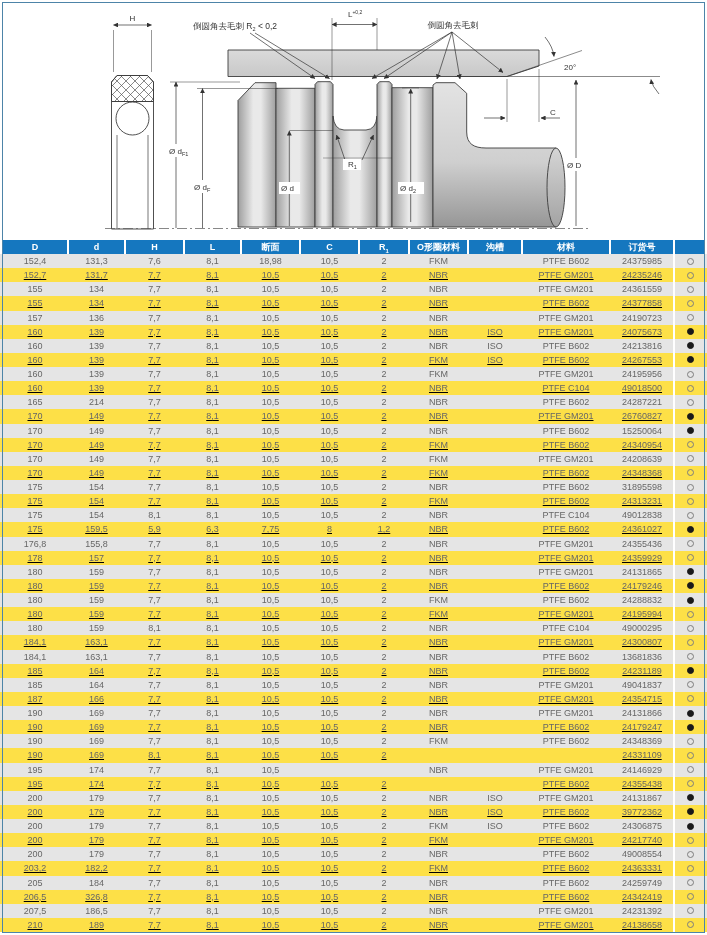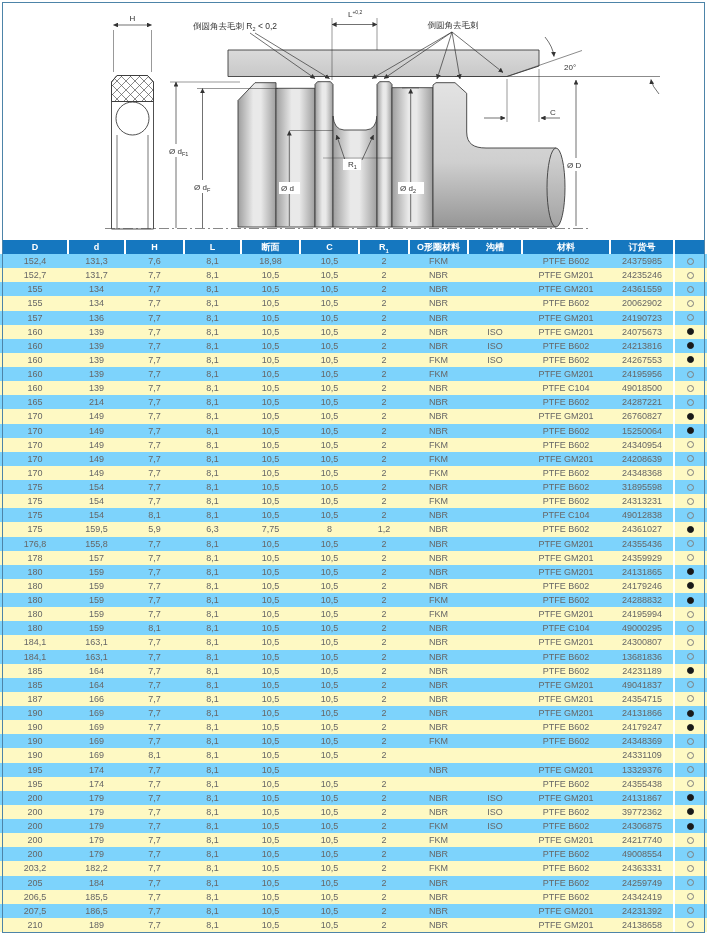--- a/index.html
+++ b/index.html
@@ -15,22 +15,22 @@
     display:grid;
     grid-template-columns:64px 55px 57px 55px 57px 57px 48px 57px 52px 86px 62px 30px;
     column-gap:2px; padding-left:3px;
   }
   .thead { height:14px; }
   .hcell {
     background:#1577bf; color:#ffffff; font-size:9px; font-weight:bold;
     text-align:center; line-height:14px; white-space:nowrap; overflow:hidden;
   }
   .sub { font-size:6px; vertical-align:sub; }
-  .trow { height:14.13px; background:#7dd3fc; }
-  .trow.alt { background:#fef9c3; }
+  .trow { height:14.13px; background:#e5e5e5; }
+  .trow.alt { background:#fde047;text-decoration:underline; }
   .cell {
     font-size:9px; color:#666666; text-align:center; line-height:14.13px; white-space:nowrap;
   }
   .c11 { margin-left:-2px; border-left:2px solid #ffffff; display:flex; align-items:center; justify-content:center; }
   .dot { display:inline-block; width:7px; height:7px; border-radius:50%; }
   .dot.open { border:1.2px solid #7e7e7e; background:transparent; }
   .dot.filled { background:#1a1a1a; border:1.2px solid #1a1a1a; }
   svg text { font-family:"Liberation Sans","DejaVu Sans",sans-serif; fill:#333; }
 </style>
 </head>
@@ -227,21 +227,21 @@
           <div class="cell">155</div>
           <div class="cell">134</div>
           <div class="cell">7,7</div>
           <div class="cell">8,1</div>
           <div class="cell">10,5</div>
           <div class="cell">10,5</div>
           <div class="cell">2</div>
           <div class="cell">NBR</div>
           <div class="cell"></div>
           <div class="cell">PTFE B602</div>
-          <div class="cell">20062902</div>
+          <div class="cell">24377858</div>
           <div class="cell c11">
             <span class="dot open"></span>
           </div>
         </div>
         <div class="trow">
           <div class="cell">157</div>
           <div class="cell">136</div>
           <div class="cell">7,7</div>
           <div class="cell">8,1</div>
           <div class="cell">10,5</div>
@@ -755,21 +755,21 @@
           <div class="cell">195</div>
           <div class="cell">174</div>
           <div class="cell">7,7</div>
           <div class="cell">8,1</div>
           <div class="cell">10,5</div>
           <div class="cell"></div>
           <div class="cell"></div>
           <div class="cell">NBR</div>
           <div class="cell"></div>
           <div class="cell">PTFE GM201</div>
-          <div class="cell">13329376</div>
+          <div class="cell">24146929</div>
           <div class="cell c11">
             <span class="dot open"></span>
           </div>
         </div>
         <div class="trow alt">
           <div class="cell">195</div>
           <div class="cell">174</div>
           <div class="cell">7,7</div>
           <div class="cell">8,1</div>
           <div class="cell">10,5</div>
@@ -890,21 +890,21 @@
           <div class="cell">NBR</div>
           <div class="cell"></div>
           <div class="cell">PTFE B602</div>
           <div class="cell">24259749</div>
           <div class="cell c11">
             <span class="dot open"></span>
           </div>
         </div>
         <div class="trow alt">
           <div class="cell">206,5</div>
-          <div class="cell">185,5</div>
+          <div class="cell">326,8</div>
           <div class="cell">7,7</div>
           <div class="cell">8,1</div>
           <div class="cell">10,5</div>
           <div class="cell">10,5</div>
           <div class="cell">2</div>
           <div class="cell">NBR</div>
           <div class="cell"></div>
           <div class="cell">PTFE B602</div>
           <div class="cell">24342419</div>
           <div class="cell c11">

